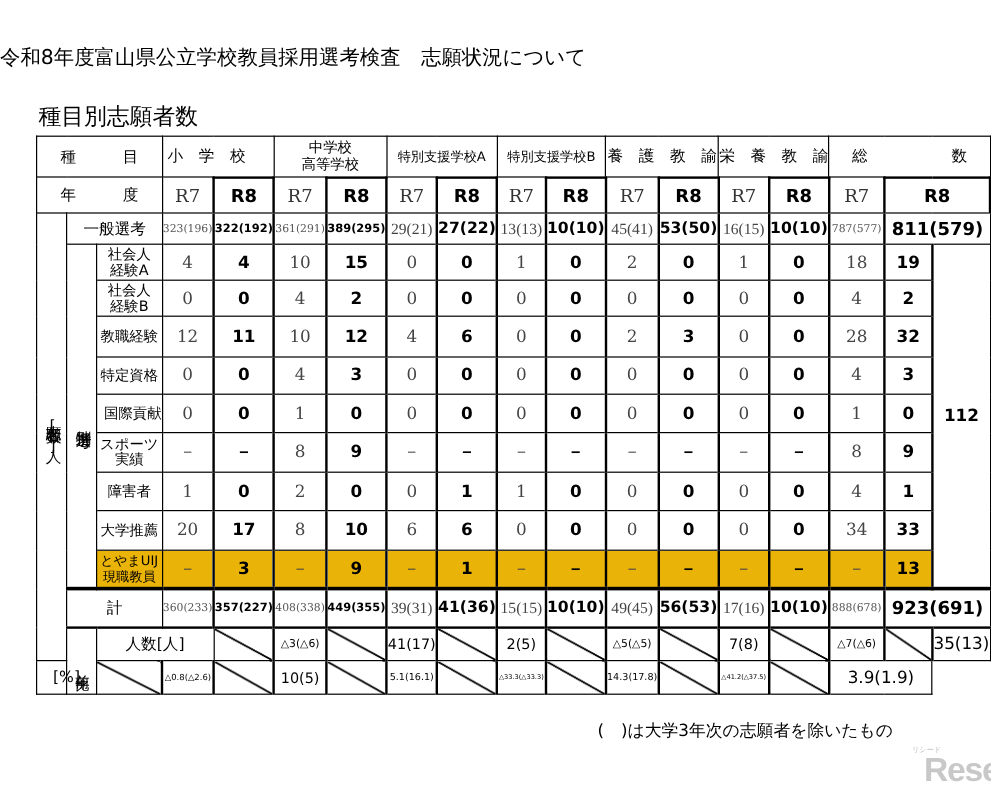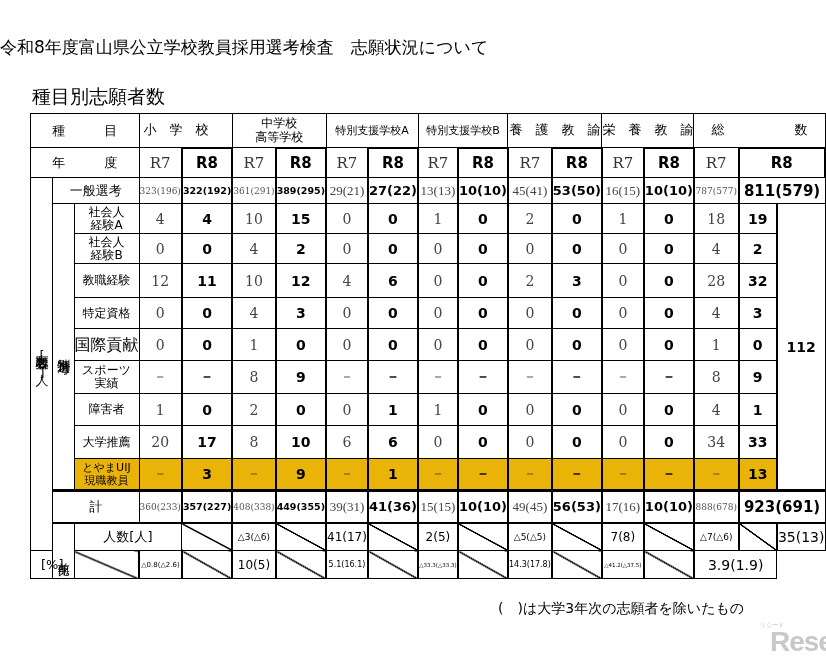--- a/index.html
+++ b/index.html
@@ -184,21 +184,21 @@
     <td class="r8">0</td>
     <td class="r7">0</td>
     <td class="r8">0</td>
     <td class="r7">0</td>
     <td class="r8">0</td>
     <td class="r7">4</td>
     <td class="r8">3</td>
   </tr>
 
   <tr style="height:32px">
-    <td class="lbl" style="font-size:16px;">国際貢献</td>
+    <td class="lbl" style="font-size:12px;text-align:right;">国際貢献</td>
     <td class="r7">0</td>
     <td class="r8">0</td>
     <td class="r7">1</td>
     <td class="r8">0</td>
     <td class="r7">0</td>
     <td class="r8">0</td>
     <td class="r7">0</td>
     <td class="r8">0</td>
     <td class="r7">0</td>
     <td class="r8">0</td>

